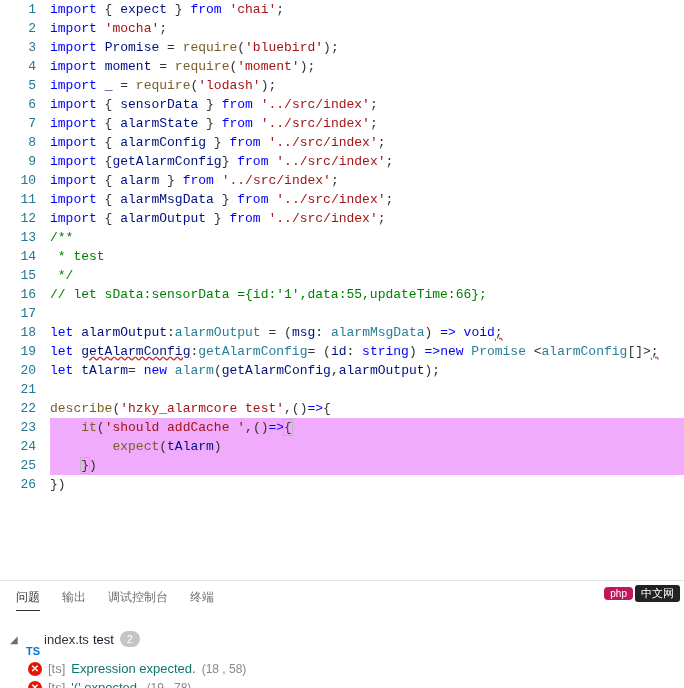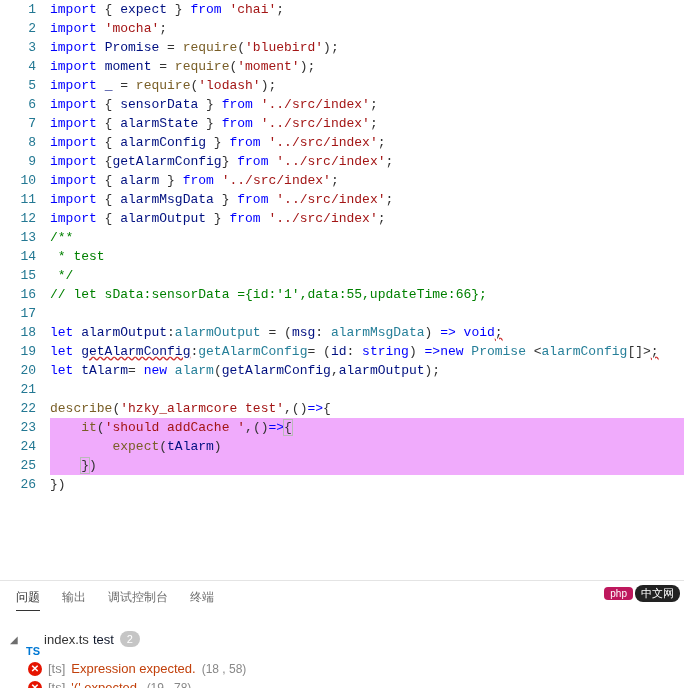--- a/index.html
+++ b/index.html
@@ -133,21 +133,21 @@
       font-size: 10px;
       line-height: 14px;
       text-align: center;
       font-weight: bold;
       flex-shrink: 0;
     }
     .prob-source {
       color: #888;
     }
     .prob-msg {
-      color: #c2410c;
+      color: #0f766e;
     }
     .prob-loc {
       color: #888;
       font-size: 12px;
     }
     .watermark {
       position: absolute;
       right: 4px;
       bottom: 86px;
       display: flex;
@@ -162,21 +162,21 @@
       font-size: 10px;
       font-family: sans-serif;
       text-align: right;
     }
     .wm-text {
       background: #222;
       color: #fff;
       padding: 1px 6px;
       font-size: 11px;
       font-family: sans-serif;
-      border-radius: 8px;
+      border-radius: 3px;
     }
   </style>
 </head>
 <body>
 
 <div class="editor">
   <div class="gutter">
       <div class="line-num">1</div>
       <div class="line-num">2</div>
       <div class="line-num">3</div>

